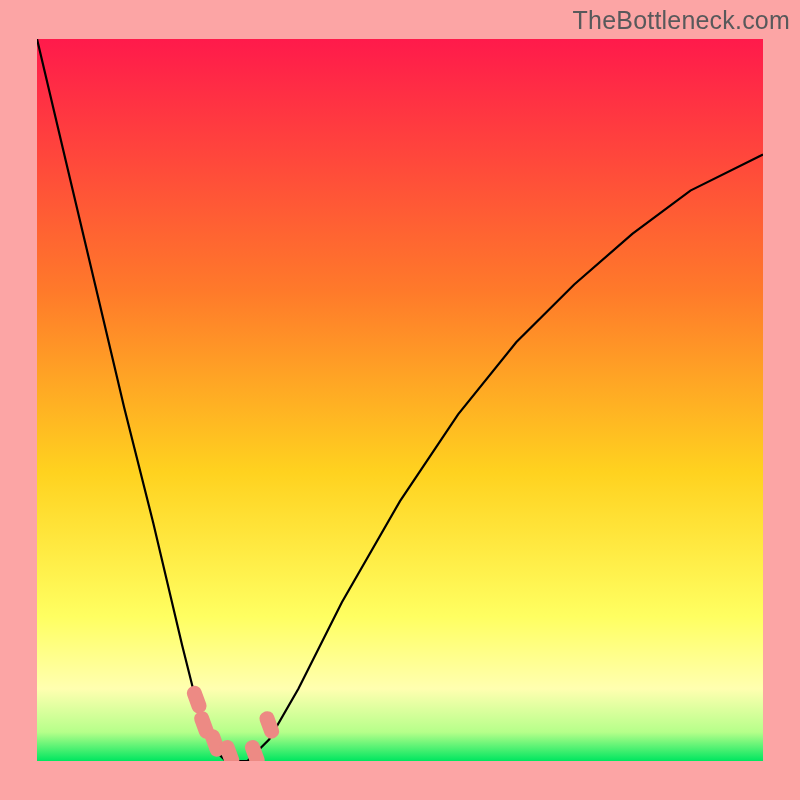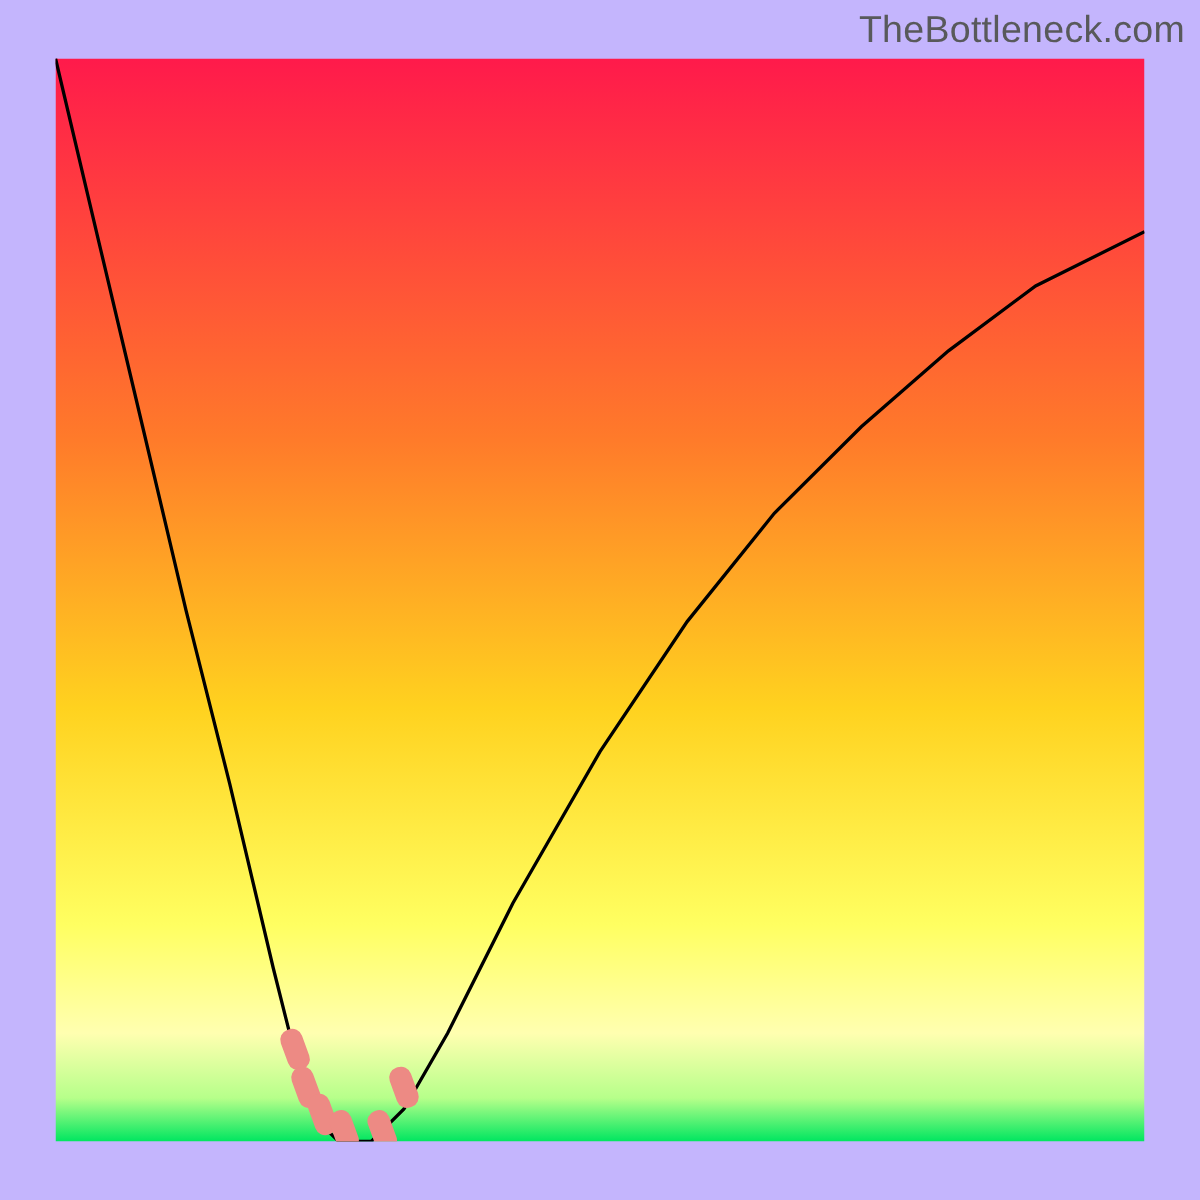--- a/index.html
+++ b/index.html
@@ -10,21 +10,21 @@
     background: #000;
     overflow: hidden;
     font-family: Arial, Helvetica, sans-serif;
   }
   .frame {
     position: absolute;
     left: 0;
     top: 0;
     width: 800px;
     height: 800px;
-    background: #c4b5fd;
+    background: #fca5a5;
   }
   .plot {
     position: absolute;
     left: 37px;
     top: 39px;
     width: 726px;
     height: 722px;
     display: block;
   }
   .watermark {

